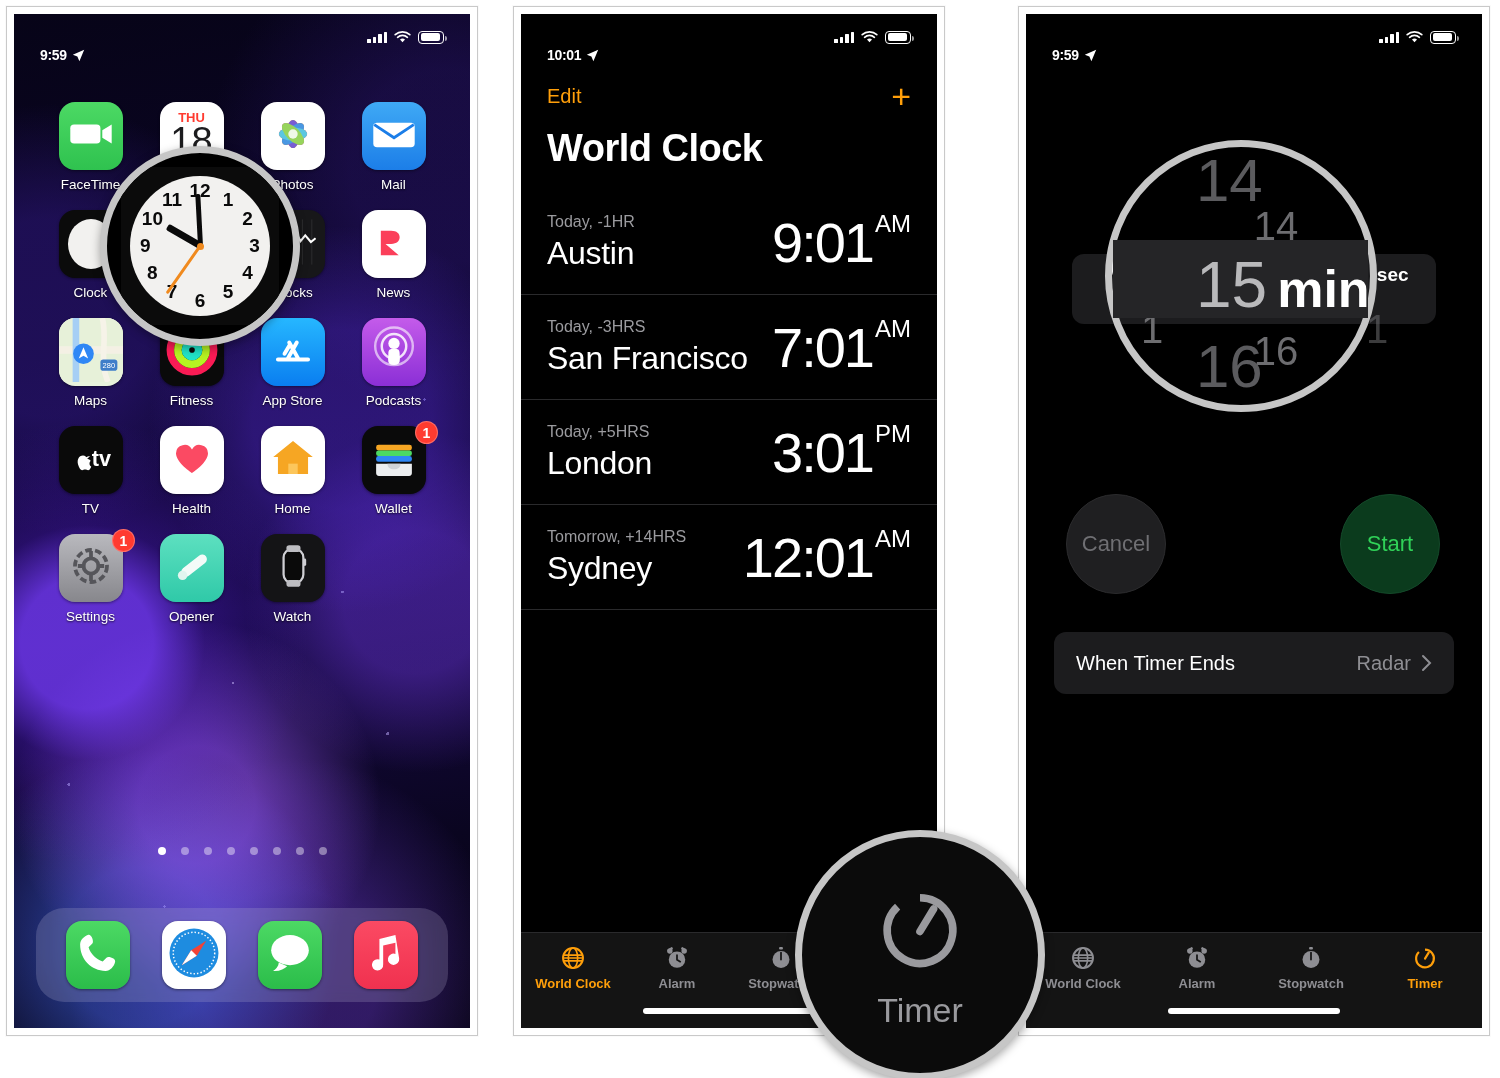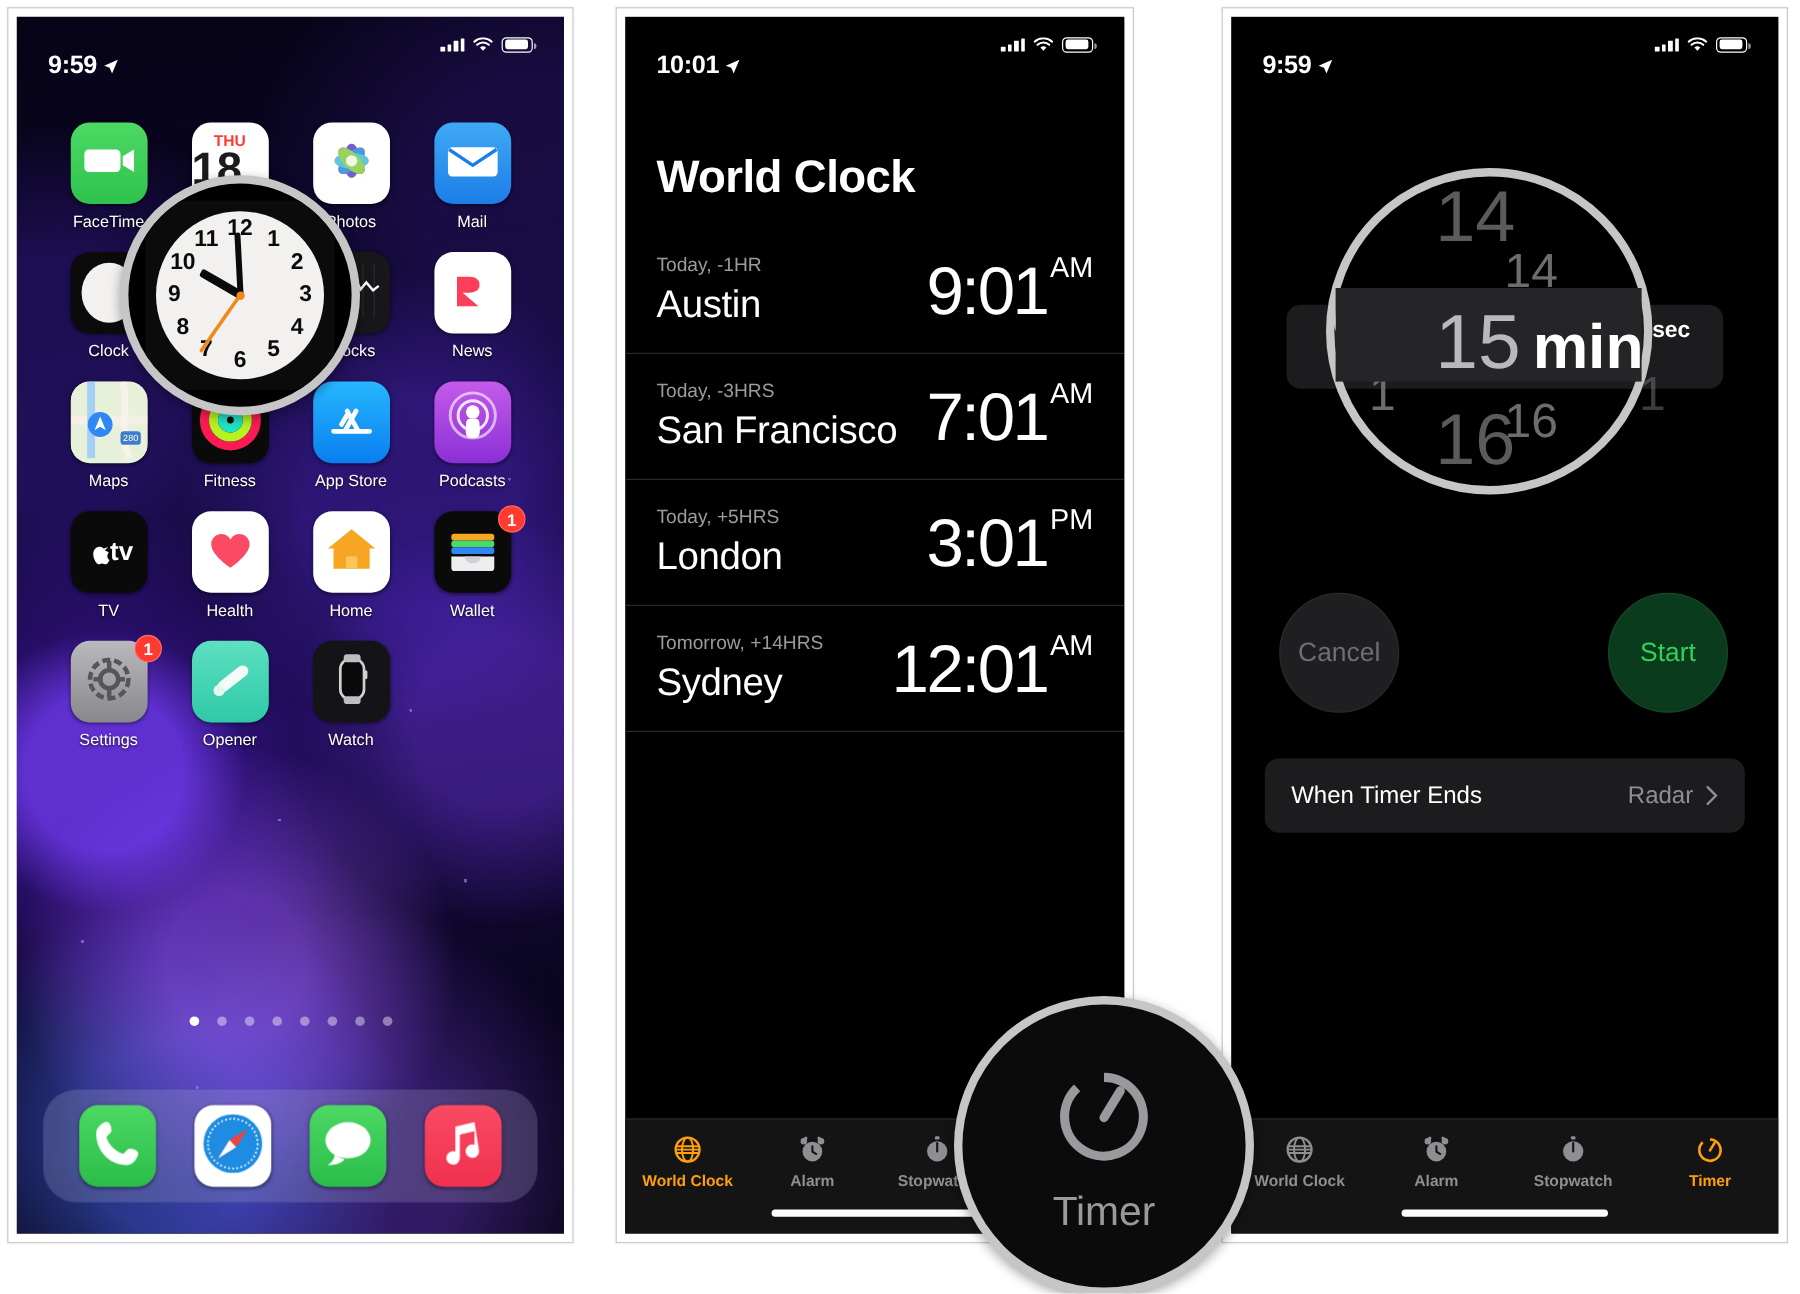--- a/index.html
+++ b/index.html
@@ -28,21 +28,21 @@
   #phone1 { left: 6px;    top: 6px;  width: 472px; height: 1030px; }
   #phone2 { left: 513px;  top: 6px;  width: 432px; height: 1030px; }
   #phone3 { left: 1018px; top: 6px;  width: 472px; height: 1030px; }
 
   
   .statusbar {
     position: absolute; top: 0; left: 0; right: 0; height: 46px;
     display: flex; align-items: center; justify-content: space-between;
     padding: 0 26px; color: #fff; z-index: 5;
   }
-  .sb-left { display: flex; align-items: center; gap: 5px; font-size: 21px; font-weight: 700; letter-spacing: -0.3px; margin-top: 36px;}
+  .sb-left { display: flex; align-items: center; gap: 5px; font-size: 14px; font-weight: 700; letter-spacing: -0.3px; margin-top: 36px;}
   .sb-right { display: flex; align-items: center; gap: 7px; }
   .loc-arrow { width: 13px; height: 13px; display:block; }
   .sig { display: flex; align-items: flex-end; gap: 2px; height: 12px; }
   .sig i { display:block; width:3.5px; background:#fff; border-radius:0.5px; }
   .sig i:nth-child(1){height:4px} .sig i:nth-child(2){height:6.5px}
   .sig i:nth-child(3){height:9px} .sig i:nth-child(4){height:11.5px}
   .batt { width: 26px; height: 13px; border: 1.6px solid #fff; border-radius: 4px; position: relative; }
   .batt::after { content:''; position:absolute; right:-4px; top:4px; width:2.2px; height:5px; background:rgba(255,255,255,.6); border-radius:0 2px 2px 0; }
   .batt i { position:absolute; left:1.5px; top:1.5px; bottom:1.5px; width:19px; background:#fff; border-radius:2px; }
 
@@ -218,21 +218,21 @@
                 <path d="M16 24h24a4 4 0 0 1 4 4v12a4 4 0 0 1-4 4H16a4 4 0 0 1-4-4V28a4 4 0 0 1 4-4z" fill="#fff"></path>
                 <path d="M46 30l10-6v20l-10-6z" fill="#fff"></path>
               </svg>
           </div>
           <div class="applabel">FaceTime</div>
         </div>
 
         <div class="app">
           <div class="appicon" style="background:#fff">
             <div style="position:absolute;top:8px;left:0;right:0;text-align:center;color:#ff3b30;font-size:13px;font-weight:600">THU</div>
-            <div style="position:absolute;top:18px;left:0;right:0;text-align:left;color:#1c1c1e;font-size:38px;font-weight:700">18</div>
+            <div style="position:absolute;top:18px;left:0;right:0;text-align:center;color:#1c1c1e;font-size:38px;font-weight:400">18</div>
           </div>
           <div class="applabel">Calendar</div>
         </div>
 
         <div class="app">
           <div class="appicon" style="background:#fff">
             <svg viewBox="0 0 68 68" style="position:absolute;inset:0">
               <g transform="translate(34,34)" opacity=".92">
                 <ellipse rx="7" ry="15" fill="#f9c917" transform="rotate(0)"></ellipse>
                 <ellipse rx="7" ry="15" fill="#f58220" transform="rotate(45)"></ellipse>
@@ -492,20 +492,24 @@
             <path d="M8.5 11.3 6 8.6a3.7 3.7 0 0 1 5 0z" fill="#fff"></path>
             <path d="M3.6 6.3a7.3 7.3 0 0 1 9.8 0" stroke="#fff" stroke-width="1.7" fill="none" stroke-linecap="round"></path>
             <path d="M1.2 3.7a11 11 0 0 1 14.6 0" stroke="#fff" stroke-width="1.7" fill="none" stroke-linecap="round"></path>
           </svg>
           <span class="batt">
               <i></i>
             </span>
         </div>
       </div>
 
+      <div class="nav-row">
+        <div class="edit-btn">Edit</div>
+        <div class="plus-btn">+</div>
+      </div>
 
       <div class="big-title">World Clock</div>
 
       <div class="clocklist">
         <div class="clockrow">
           <div class="cr-left">
             <div class="cr-sub">Today, -1HR</div>
             <div class="cr-city">Austin</div>
           </div>
           <div class="cr-time">

